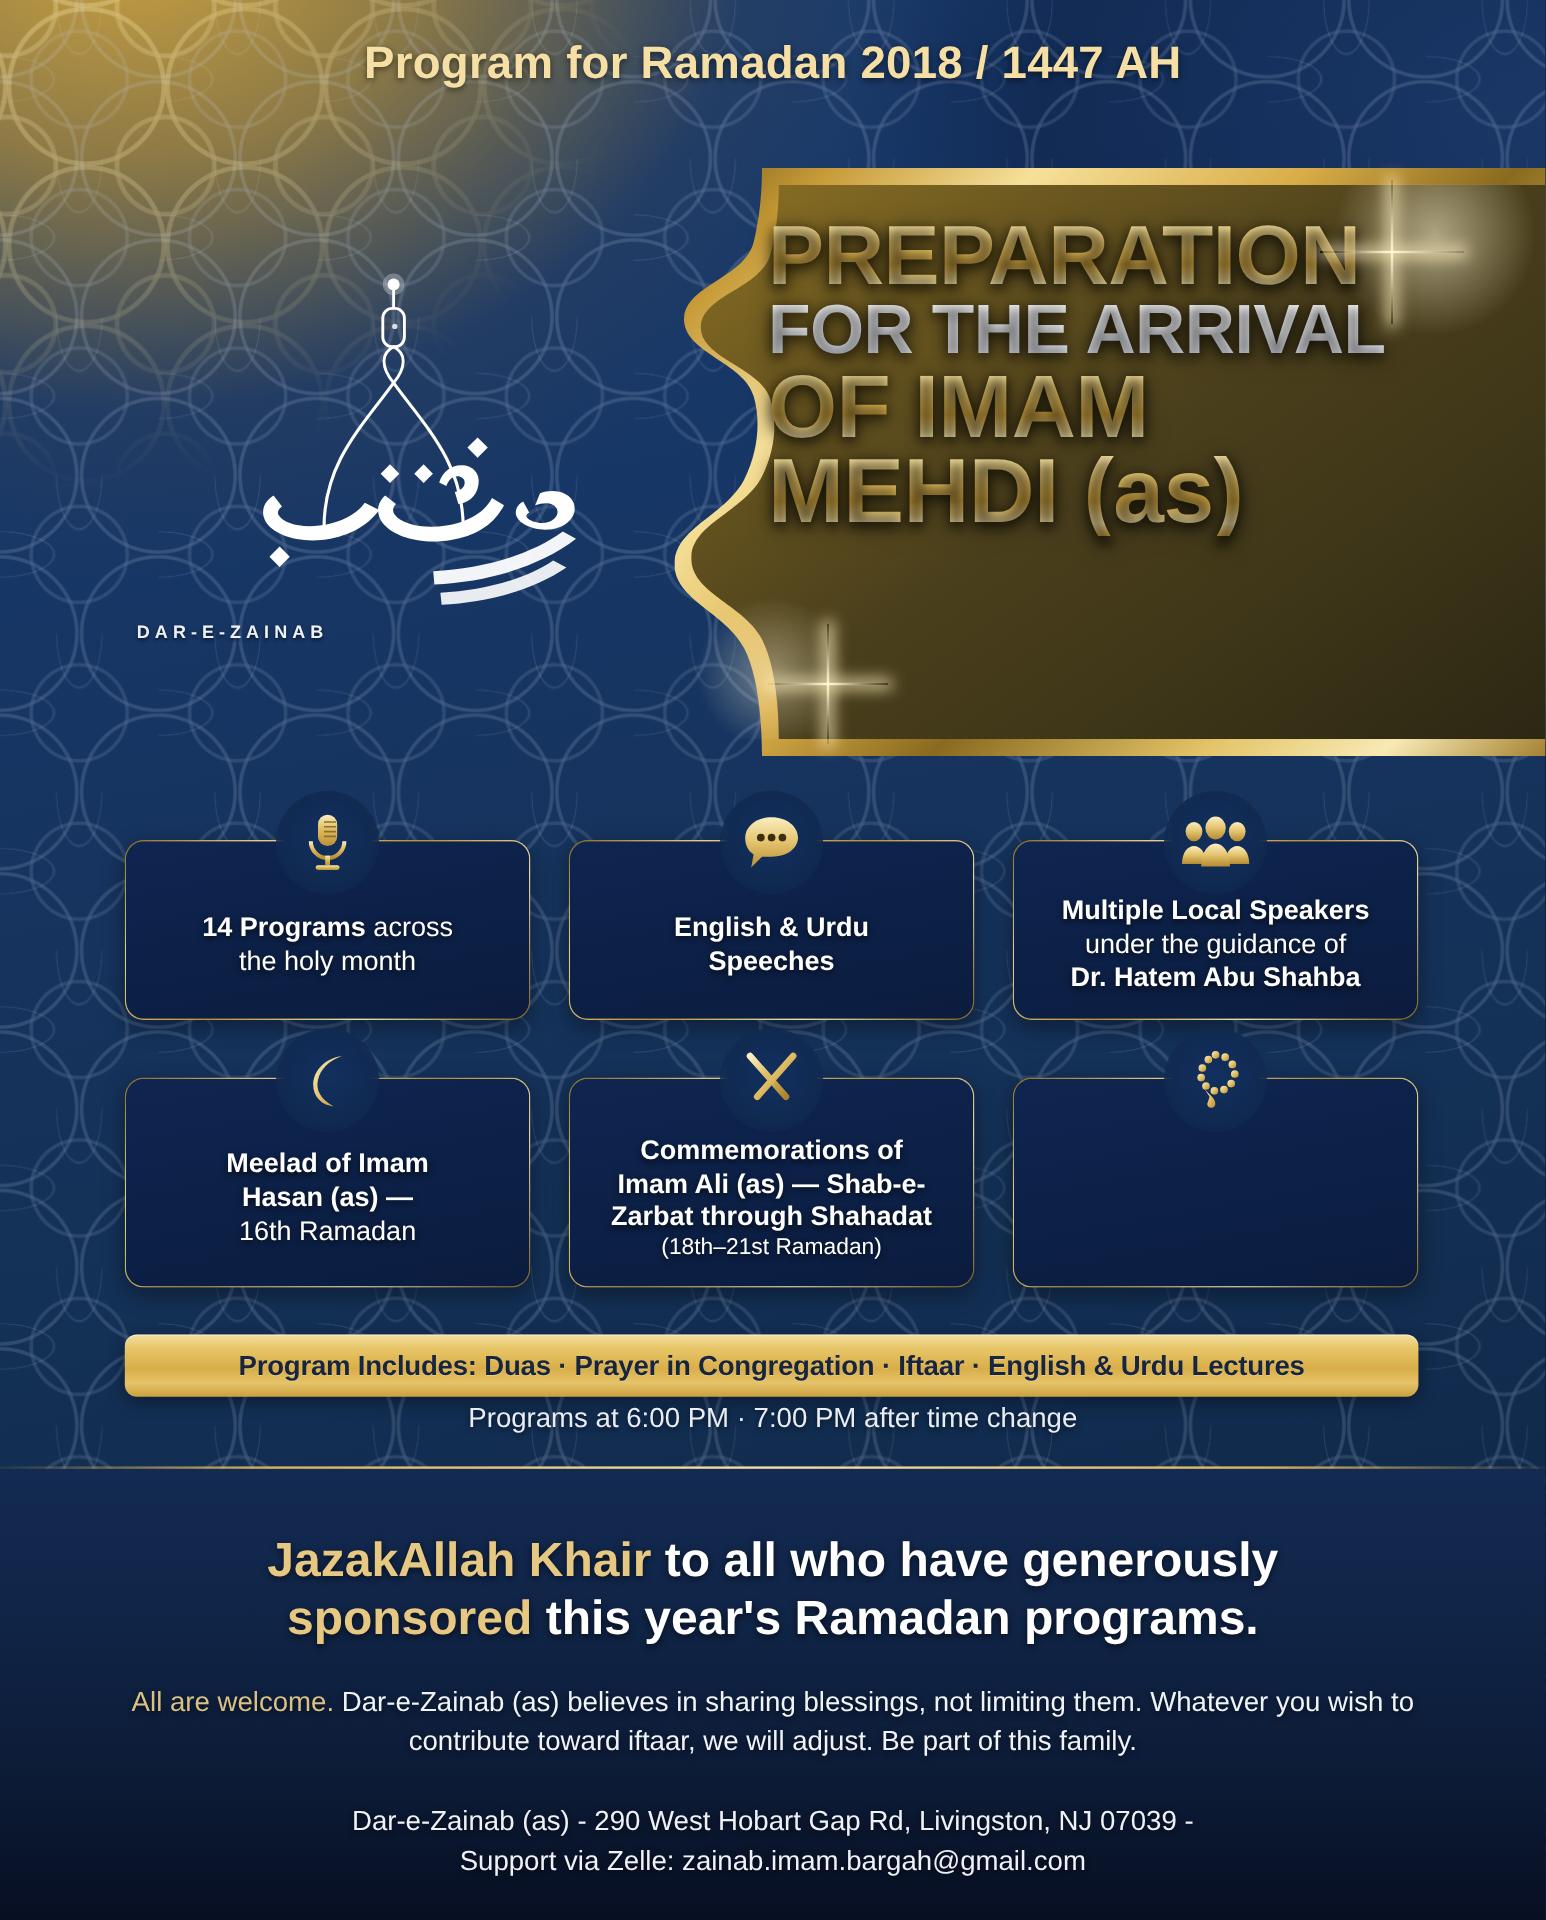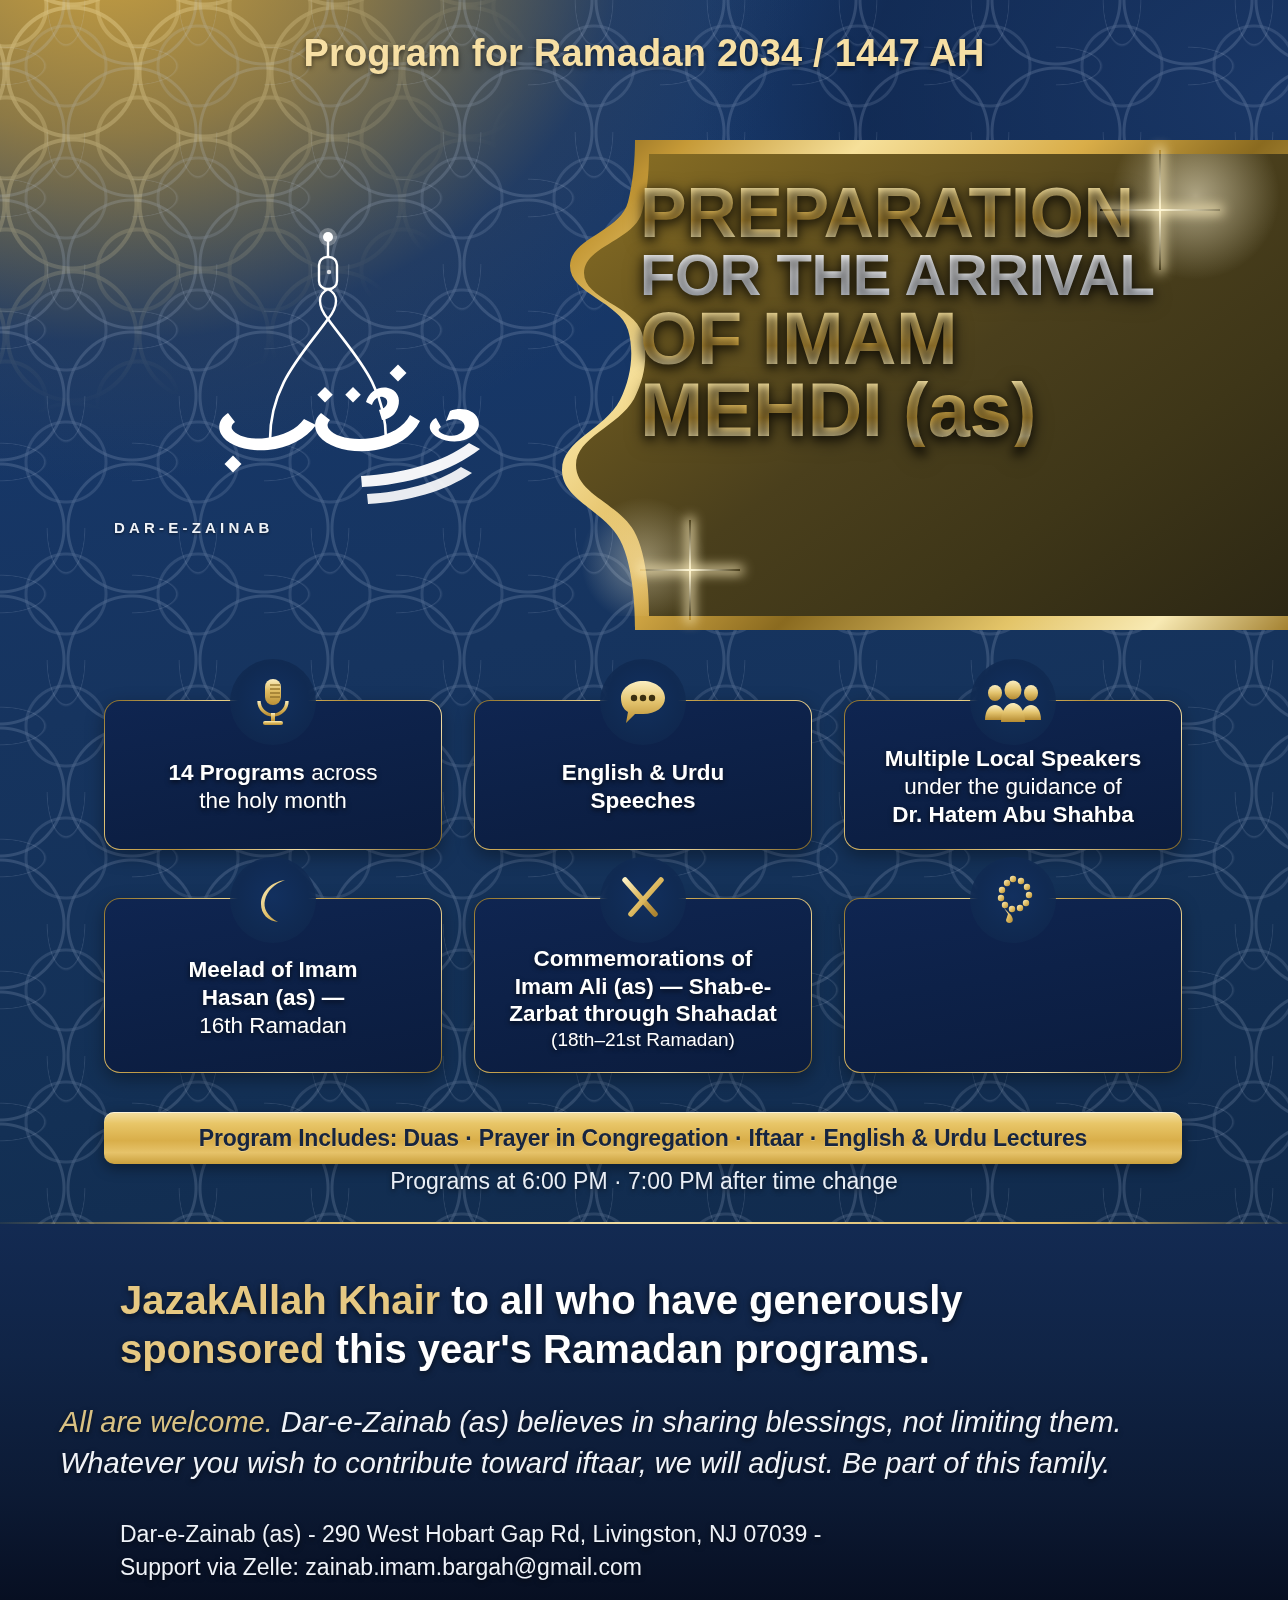--- a/index.html
+++ b/index.html
@@ -255,39 +255,39 @@
     left: 0; right: 0; top: 1222px;
     height: 2px;
     background: linear-gradient(to right, rgba(160,128,52,0.1), #d8b45e 18%, #f2dfa6 50%, #d8b45e 82%, rgba(160,128,52,0.1));
     z-index: 7;
   }
   .footer {
     position: absolute;
     left: 0; right: 0; top: 1224px; bottom: 0;
     background: linear-gradient(180deg, #132a52 0%, #102446 35%, #0c1a34 72%, #070f22 100%);
     z-index: 6;
+    text-align: center;
   }
   .thanks {
     margin-top: 52px;
     font-size: 40px;
     font-weight: bold;
     line-height: 1.22;
     color: #ffffff;
     text-shadow: 0 2px 6px rgba(0,0,0,0.6);
     padding: 0 120px;
   }
   .thanks .hl { color: #e6c882; }
   .welcome {
     margin-top: 28px;
-    font-size: 29px;
+    font-size: 23px;
     line-height: 1.42;
     color: #f0f3f8;
     text-shadow: 0 2px 5px rgba(0,0,0,0.6);
     padding: 0 60px;
-    font-style: italic;
   }
   .welcome .hl { color: #d9c183; }
   .addr {
     margin-top: 34px;
     font-size: 23px;
     line-height: 1.42;
     color: #eef2f8;
     text-shadow: 0 2px 5px rgba(0,0,0,0.6);
     padding: 0 120px;
   }
@@ -295,21 +295,21 @@
 </head>
 <body>
 
 <div class="poster">
 
   <div class="pattern"></div>
   <div class="pattern2"></div>
   <div class="pattern-gold"></div>
 
   <div class="header">
-    <div class="header-title">Program for Ramadan 2034 / 1447 AH</div>
+    <div class="header-title">Program for Ramadan 2018 / 1447 AH</div>
   </div>
 
   <div class="logo-block">
     <svg class="logo-svg" width="400" height="300" viewBox="0 0 400 300">
       <g fill="none" stroke="#ffffff" stroke-width="2.4">
         <path d="M150 225 C150 170 182 140 208 104 C234 140 266 170 266 225" stroke-width="2.6"></path>
         <path d="M208 104 C203 98 200 92 200 86 C200 80 204 76 208 74 C212 76 216 80 216 86 C216 92 213 98 208 104 Z"></path>
         <rect x="199" y="42" width="18" height="32" rx="8"></rect>
         <line x1="208" y1="42" x2="208" y2="26"></line>
       </g>

